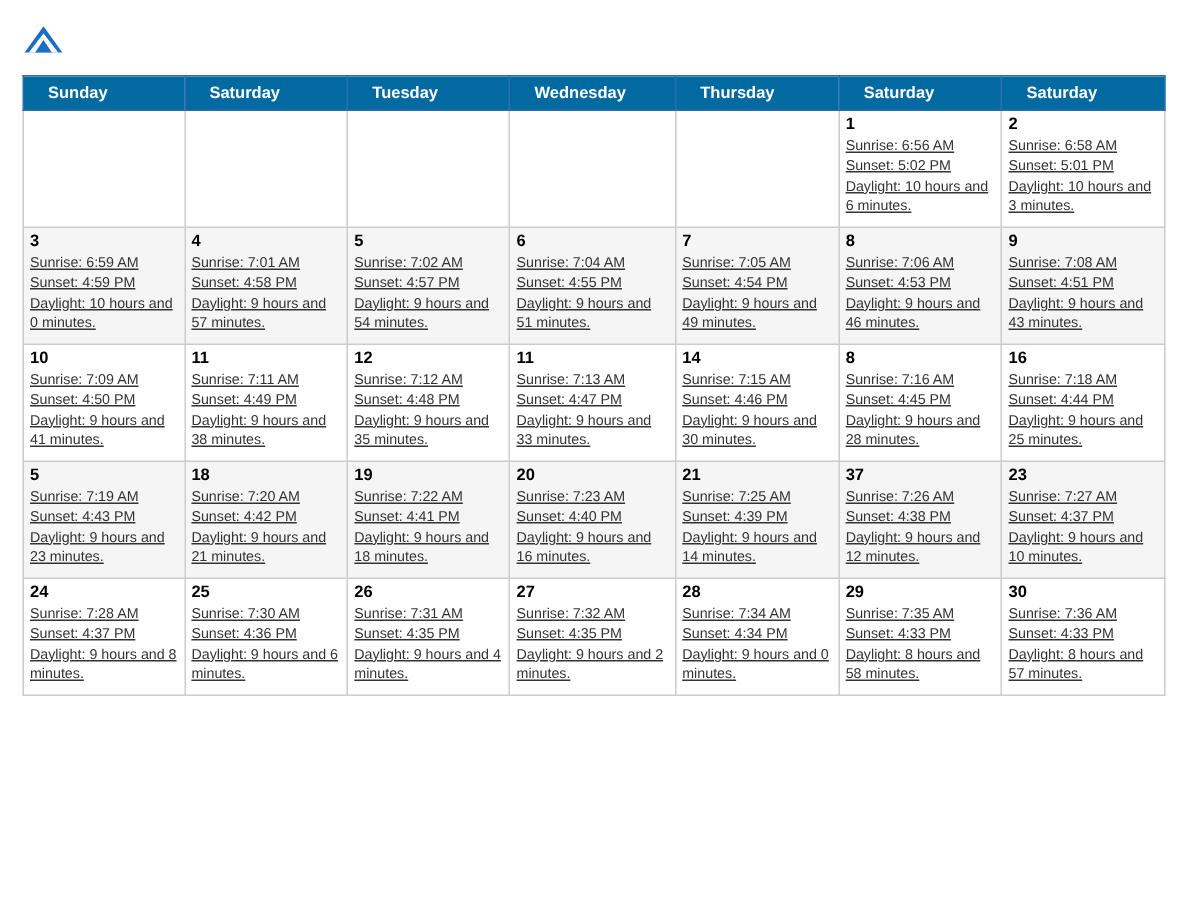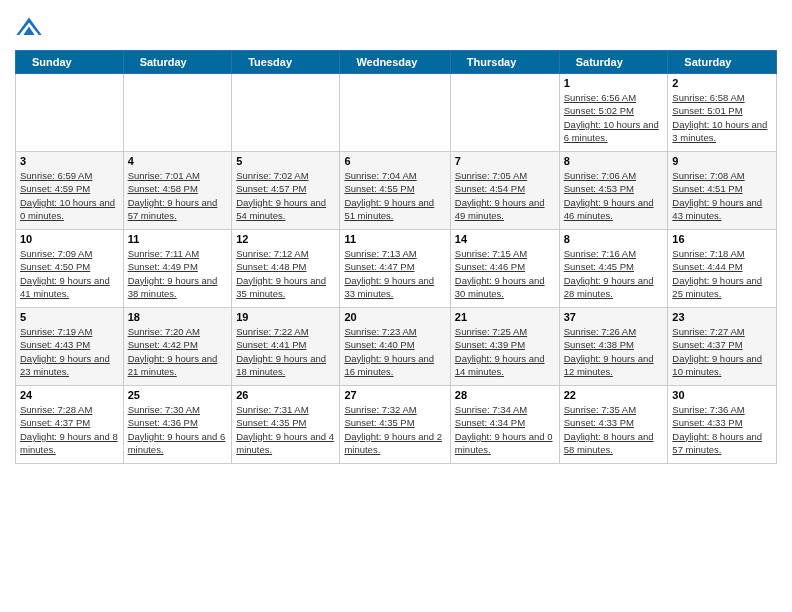--- a/index.html
+++ b/index.html
@@ -260,21 +260,21 @@
           </td>
           <td>
             <div class="day-number">27</div>
             <div class="day-info">Sunrise: 7:32 AM<br>Sunset: 4:35 PM<br>Daylight: 9 hours and 2 minutes.</div>
           </td>
           <td>
             <div class="day-number">28</div>
             <div class="day-info">Sunrise: 7:34 AM<br>Sunset: 4:34 PM<br>Daylight: 9 hours and 0 minutes.</div>
           </td>
           <td>
-            <div class="day-number">22</div>
+            <div class="day-number">29</div>
             <div class="day-info">Sunrise: 7:35 AM<br>Sunset: 4:33 PM<br>Daylight: 8 hours and 58 minutes.</div>
           </td>
           <td>
             <div class="day-number">30</div>
             <div class="day-info">Sunrise: 7:36 AM<br>Sunset: 4:33 PM<br>Daylight: 8 hours and 57 minutes.</div>
           </td>
         </tr>
       </tbody>
   </table>
 </div>

